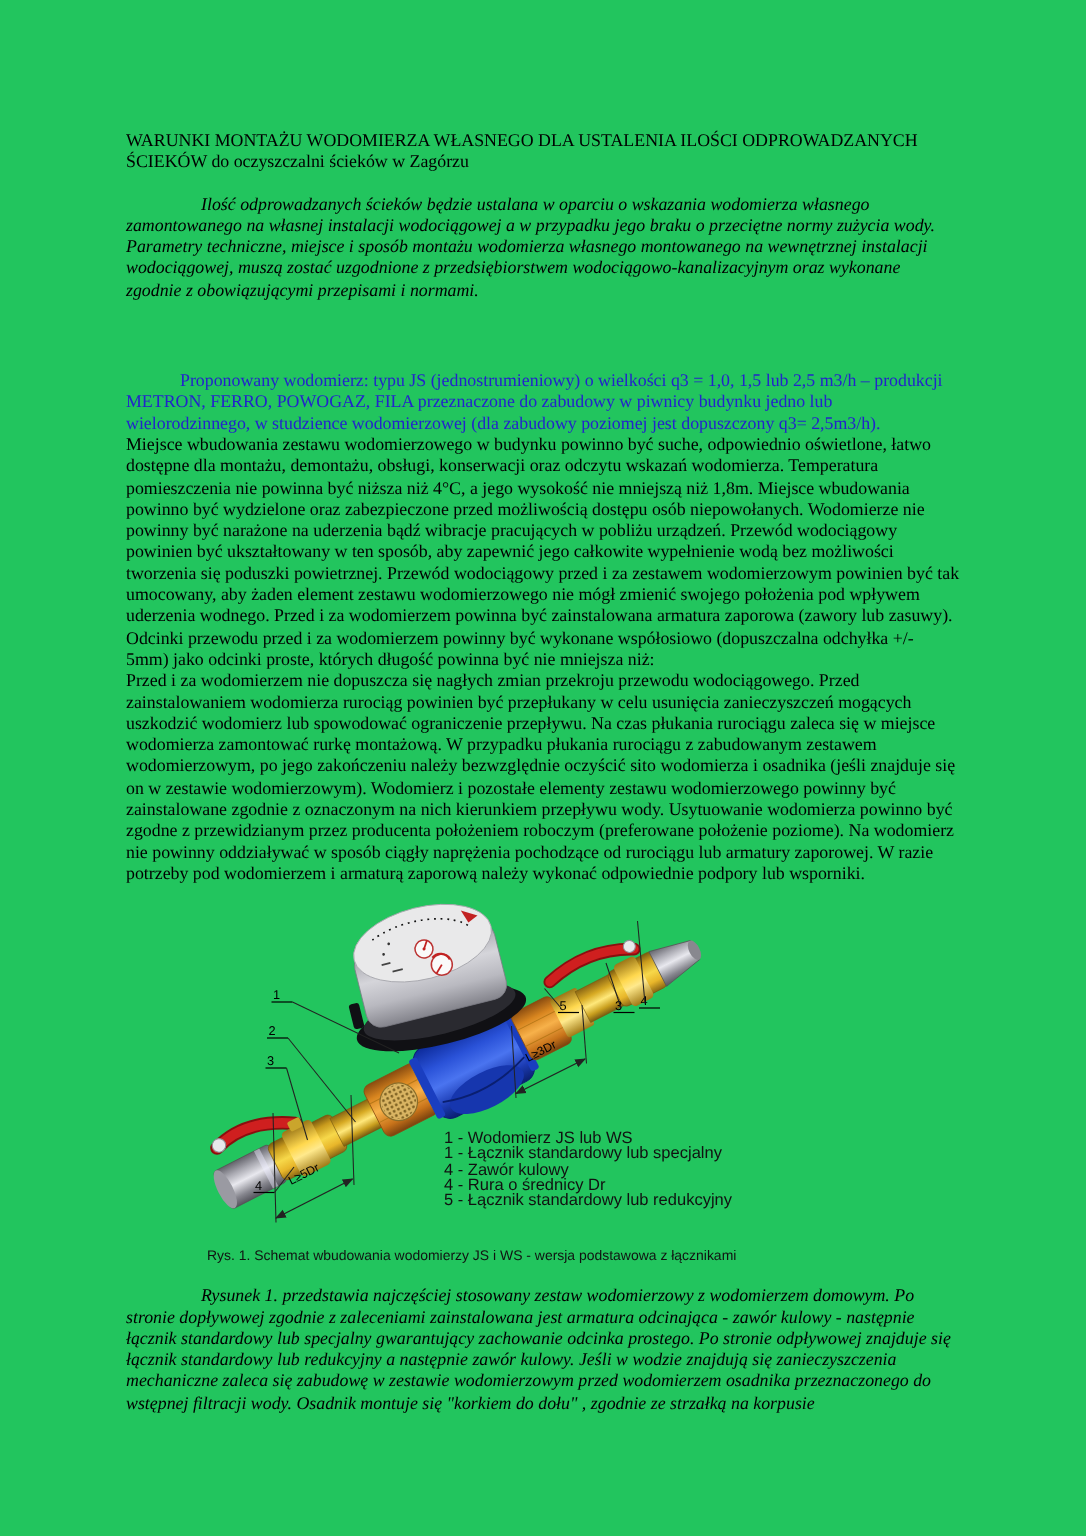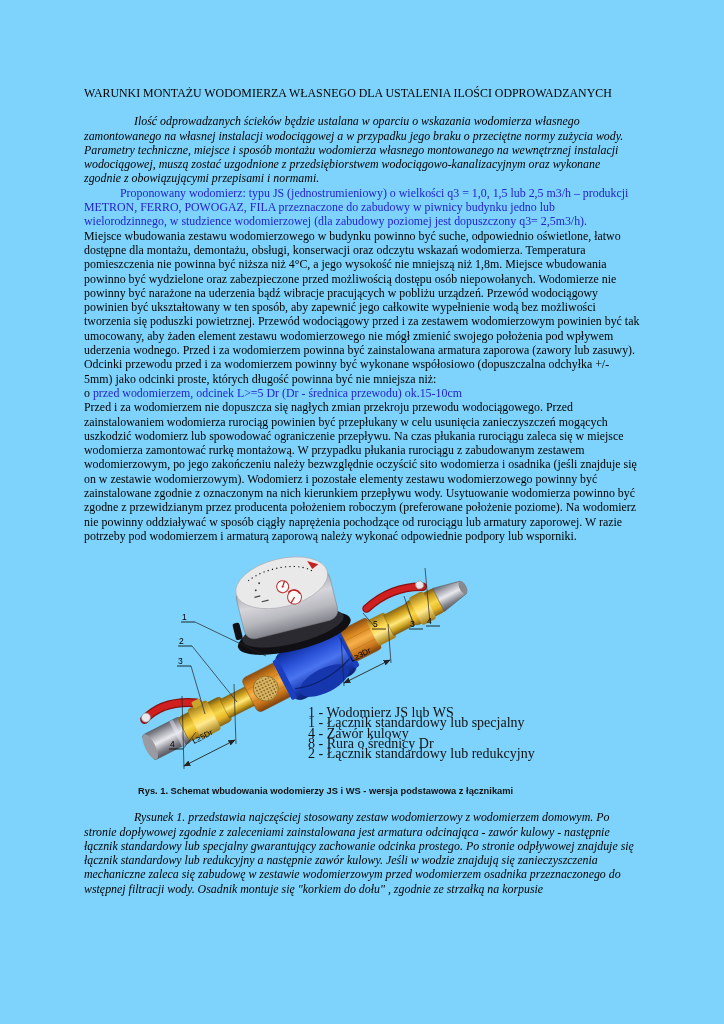--- a/index.html
+++ b/index.html
@@ -1,52 +1,50 @@
 <!DOCTYPE html>
 <html><head>
 <meta charset="utf-8">
 <style>
   html,body{margin:0;padding:0;background:#ffffff;}
-  .page{position:relative;width:724px;height:1024px;background:#7dd3fc;overflow:hidden;
+  .page{position:relative;width:724px;height:1024px;background:#22c55e;overflow:hidden;
         font-family:"Liberation Serif",serif;color:#000;}
   .content{position:absolute;left:84px;top:86px;width:556px;font-size:11.9px;line-height:14.3px;}
   .title-line{white-space:nowrap;}
   .para{margin:0;}
   .gap-after-title{height:14px;}
   .indent-big{text-indent:50px;font-style:italic;}
-  .indent-mid{text-indent:36px;}
+  .indent-mid{text-indent:36px;margin-top:46px;}
   .blue{color:#2323cc;}
   .figure{position:relative;height:254px;margin-top:13px;}
   .figure svg{position:absolute;left:54px;top:0;}
-  .legend{position:absolute;left:224px;top:152px;font-family:Liberation Serif, serif;
-          font-size:14px;line-height:10.2px;color:#111;white-space:nowrap;}
+  .legend{position:absolute;left:212px;top:152px;font-family:Liberation Sans, sans-serif;
+          font-size:11px;line-height:10.2px;color:#111;white-space:nowrap;}
   .caption{position:absolute;left:54px;top:228px;font-family:"Liberation Sans",sans-serif;
-           font-size:9.3px;font-weight:bold;color:#111;white-space:nowrap;}
+           font-size:9.3px;font-weight:normal;color:#111;white-space:nowrap;}
 </style>
 </head>
 <body>
 
 <div class="page">
   <div class="content">
 
     <div class="para">
       <div class="title-line">WARUNKI MONTAŻU WODOMIERZA WŁASNEGO DLA USTALENIA ILOŚCI ODPROWADZANYCH</div>
+      <div class="title-line">ŚCIEKÓW do oczyszczalni ścieków w Zagórzu</div>
     </div>
 
     <div class="gap-after-title"></div>
 
     <div class="para indent-big">Ilość odprowadzanych ścieków będzie ustalana w oparciu o wskazania wodomierza własnego zamontowanego na własnej instalacji wodociągowej a w przypadku jego braku o przeciętne normy zużycia wody. Parametry techniczne, miejsce i sposób montażu wodomierza własnego montowanego na wewnętrznej instalacji wodociągowej, muszą zostać uzgodnione z przedsiębiorstwem wodociągowo-kanalizacyjnym oraz wykonane zgodnie z obowiązującymi przepisami i normami.</div>
 
     <div class="para indent-mid blue">Proponowany wodomierz: typu JS (jednostrumieniowy) o wielkości q3 = 1,0, 1,5 lub 2,5 m3/h – produkcji METRON, FERRO, POWOGAZ, FILA przeznaczone do zabudowy w piwnicy budynku jedno lub wielorodzinnego, w studzience wodomierzowej (dla zabudowy poziomej jest dopuszczony q3= 2,5m3/h).</div>
 
     <div class="para">Miejsce wbudowania zestawu wodomierzowego w budynku powinno być suche, odpowiednio oświetlone, łatwo dostępne dla montażu, demontażu, obsługi, konserwacji oraz odczytu wskazań wodomierza. Temperatura pomieszczenia nie powinna być niższa niż 4°C, a jego wysokość nie mniejszą niż 1,8m. Miejsce wbudowania powinno być wydzielone oraz zabezpieczone przed możliwością dostępu osób niepowołanych. Wodomierze nie powinny być narażone na uderzenia bądź wibracje pracujących w pobliżu urządzeń. Przewód wodociągowy powinien być ukształtowany w ten sposób, aby zapewnić jego całkowite wypełnienie wodą bez możliwości tworzenia się poduszki powietrznej. Przewód wodociągowy przed i za zestawem wodomierzowym powinien być tak umocowany, aby żaden element zestawu wodomierzowego nie mógł zmienić swojego położenia pod wpływem uderzenia wodnego. Przed i za wodomierzem powinna być zainstalowana armatura zaporowa (zawory lub zasuwy). Odcinki przewodu przed i za wodomierzem powinny być wykonane współosiowo (dopuszczalna odchyłka +/- 5mm) jako odcinki proste, których długość powinna być nie mniejsza niż:</div>
 
-    <div class="para">
-      <span>o </span><span class="blue">przed wodomierzem, odcinek L&gt;=5 Dr (Dr - średnica przewodu) ok.15-10cm</span>
-    </div>
 
     <div class="para">Przed i za wodomierzem nie dopuszcza się nagłych zmian przekroju przewodu wodociągowego. Przed zainstalowaniem wodomierza rurociąg powinien być przepłukany w celu usunięcia zanieczyszczeń mogących uszkodzić wodomierz lub spowodować ograniczenie przepływu. Na czas płukania rurociągu zaleca się w miejsce wodomierza zamontować rurkę montażową. W przypadku płukania rurociągu z zabudowanym zestawem wodomierzowym, po jego zakończeniu należy bezwzględnie oczyścić sito wodomierza i osadnika (jeśli znajduje się on w zestawie wodomierzowym). Wodomierz i pozostałe elementy zestawu wodomierzowego powinny być zainstalowane zgodnie z oznaczonym na nich kierunkiem przepływu wody. Usytuowanie wodomierza powinno być zgodne z przewidzianym przez producenta położeniem roboczym (preferowane położenie poziome). Na wodomierz nie powinny oddziaływać w sposób ciągły naprężenia pochodzące od rurociągu lub armatury zaporowej. W razie potrzeby pod wodomierzem i armaturą zaporową należy wykonać odpowiednie podpory lub wsporniki.</div>
 
     <div class="figure">
       <svg width="450" height="238" viewBox="0 0 450 238">
         <defs>
           <linearGradient id="gGrey" x1="0" y1="0" x2="0" y2="1">
             <stop offset="0" stop-color="#63636b"></stop>
               <stop offset="0.25" stop-color="#a9a9b1"></stop>
             <stop offset="0.5" stop-color="#e8e8ee"></stop>
@@ -222,22 +220,22 @@
           <line x1="250" y1="68" x2="253" y2="107" stroke="#222" stroke-width="0.7"></line>
           <line x1="206" y1="127" x2="252" y2="104" stroke="#222" stroke-width="0.9" marker-start="url(#arrw)" marker-end="url(#arrw)"></line>
           <text x="214" y="106" transform="rotate(-27 214 106)" font-family="Liberation Sans, sans-serif" font-size="8" fill="#000">L≥3Dr</text>
         </g>
       </svg>
 
       <div class="legend">
         <div>1 - Wodomierz JS lub WS</div>
         <div>1 - Łącznik standardowy lub specjalny</div>
         <div>4 - Zawór kulowy</div>
-        <div>8 - Rura o średnicy Dr</div>
-        <div>2 - Łącznik standardowy lub redukcyjny</div>
+        <div>4 - Rura o średnicy Dr</div>
+        <div>5 - Łącznik standardowy lub redukcyjny</div>
       </div>
 
       <div class="caption">Rys. 1.  Schemat wbudowania wodomierzy JS i WS - wersja podstawowa z łącznikami</div>
     </div>
 
     <div class="para indent-big">Rysunek 1. przedstawia najczęściej stosowany zestaw wodomierzowy z wodomierzem domowym. Po stronie dopływowej zgodnie z zaleceniami zainstalowana jest armatura odcinająca - zawór kulowy - następnie łącznik standardowy lub specjalny gwarantujący zachowanie odcinka prostego. Po stronie odpływowej znajduje się łącznik standardowy lub redukcyjny a następnie zawór kulowy. Jeśli w wodzie znajdują się zanieczyszczenia mechaniczne zaleca się zabudowę w zestawie wodomierzowym przed wodomierzem osadnika przeznaczonego do wstępnej filtracji wody. Osadnik montuje się "korkiem do dołu" , zgodnie ze strzałką na korpusie</div>
 
   </div>
 </div>
 

